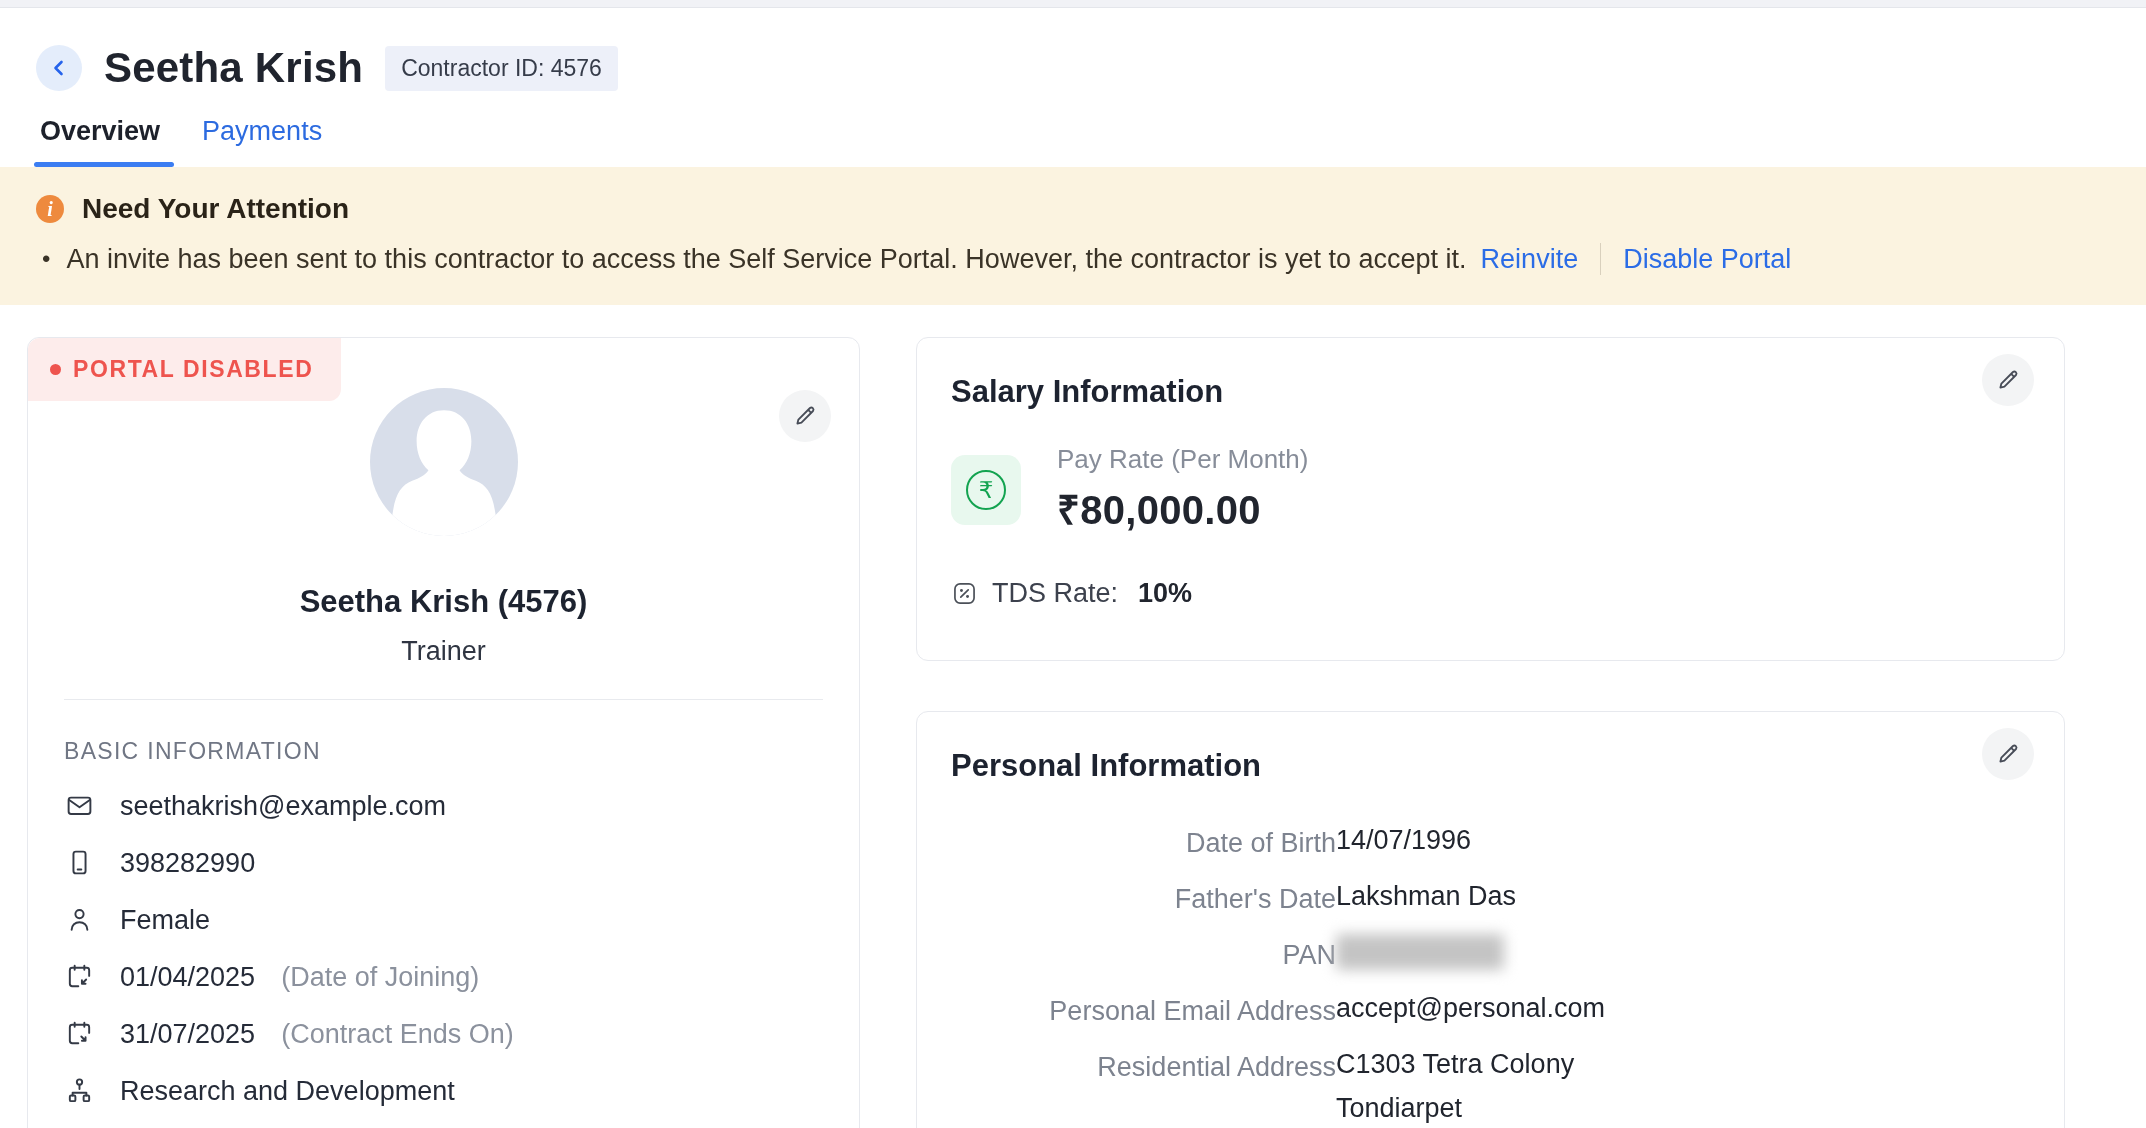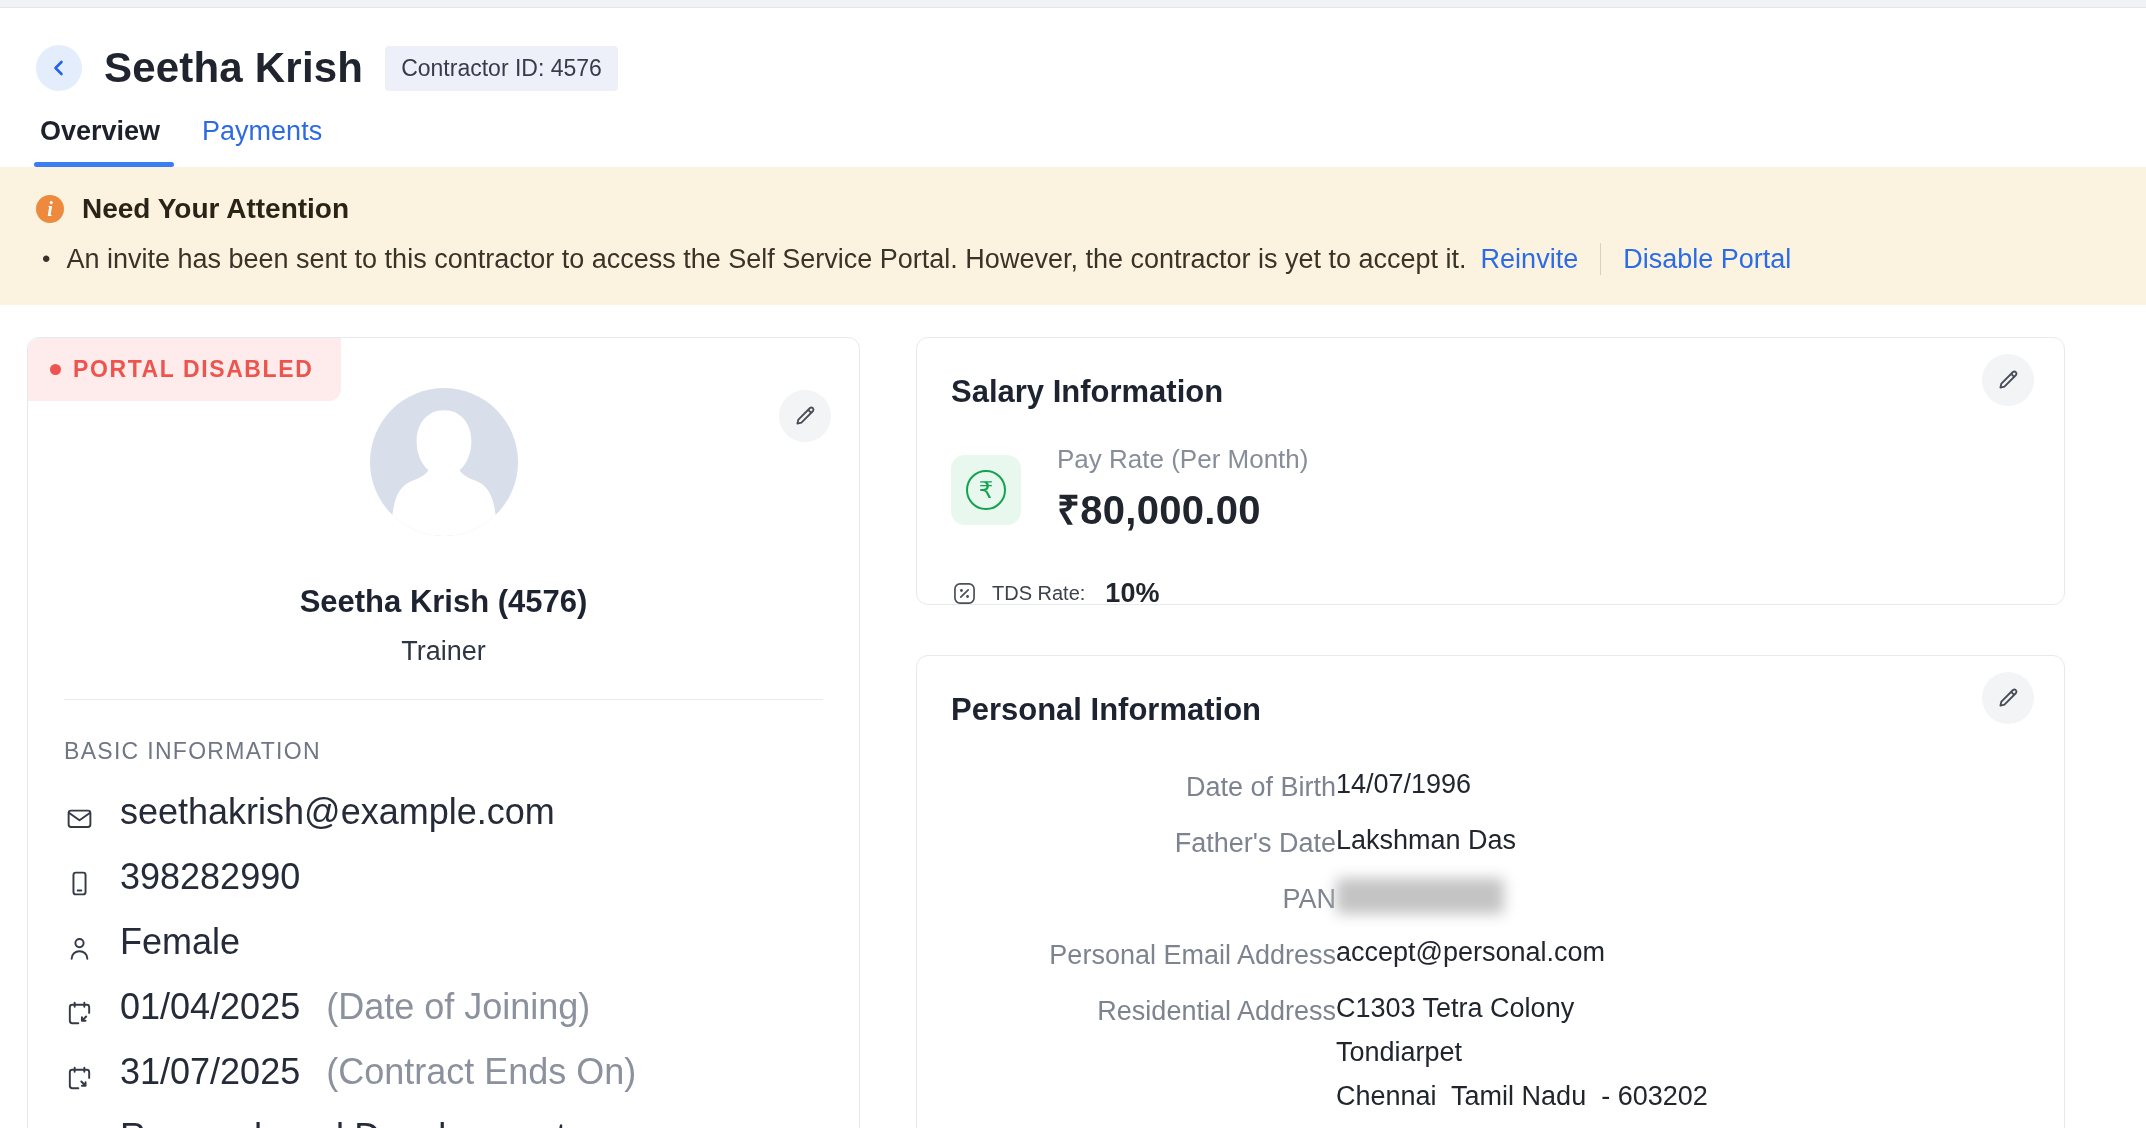--- a/index.html
+++ b/index.html
@@ -49,39 +49,39 @@
   .edit-btn { position:absolute; width:52px; height:52px; border-radius:50%; background:#f3f4f5;
     border:none; display:flex; align-items:center; justify-content:center; cursor:pointer; }
   .profile-card .edit-btn { top:52px; right:28px; }
   .avatar { width:148px; height:148px; border-radius:50%; background:#d8deea; margin:50px auto 0;
     overflow:hidden; flex:none; }
   .person-name { text-align:center; margin-top:48px; font-size:31px; font-weight:700; color:#1d2330; }
   .person-role { text-align:center; margin-top:16px; font-size:27px; color:#2f3542; }
   .hdivider { border-top:1px solid #e8eaee; margin:32px 36px 0; }
   .section-label { margin:38px 0 0 36px; font-size:23px; color:#70768 4; color:#707684; letter-spacing:1.3px; }
   .info-rows { margin:26px 0 0 36px; display:flex; flex-direction:column; gap:23px; }
-  .info-row { display:flex; align-items:flex-end; gap:26px; font-size:36px; color:#252b38; min-height:34px; }
+  .info-row { display:flex; align-items:flex-start; gap:26px; font-size:27px; color:#252b38; min-height:34px; }
   .info-row .ic { flex:none; display:flex; width:30px; justify-content:center; }
   .gray-note { color:#8b919d; margin-left:10px; }
 
   
   .right-col { width:1149px; display:flex; flex-direction:column; gap:50px; }
-  .salary-card { height:268px; padding:36px 46px 0 34px; }
+  .salary-card { height:324px; padding:36px 46px 0 34px; }
   .personal-card { height:500px; padding:36px 46px 0 34px; }
   .card-title { font-size:31px; font-weight:700; color:#1d2330; }
   .salary-card .edit-btn, .personal-card .edit-btn { top:16px; right:30px; }
 
   .pay-row { display:flex; align-items:center; margin-top:34px; }
   .pay-tile { width:70px; height:70px; border-radius:14px; background:#e8f8ee; flex:none;
     display:flex; align-items:center; justify-content:center; }
   .pay-texts { margin-left:36px; }
   .pay-label { font-size:26px; color:#878d99; }
   .pay-value { font-size:40px; font-weight:700; color:#21252e; margin-top:6px; letter-spacing:.3px; }
   .tds-row { display:flex; align-items:center; margin-top:42px; gap:14px; }
-  .tds-label { font-size:20px; color:#3c414d; }
+  .tds-label { font-size:27px; color:#3c414d; }
   .tds-value { font-size:27px; font-weight:700; color:#21252e; margin-left:6px; }
 
   .p-rows { margin-top:40px; display:flex; flex-direction:column; }
   .p-row { display:flex; align-items:flex-start; min-height:56px; }
   .p-label { width:385px; flex:none; font-size:27px; color:#7d838f;text-align:right; }
   .p-value { font-size:27px; color:#21252e; white-space:pre-wrap; line-height:44px; margin-top:-6px; }
   .p-row .p-label { line-height:38px; }
   .redacted-bar { width:168px; height:36px; background:#c4c4c4; border-radius:4px;
     filter:blur(7px); margin-top:-2px; }
 

